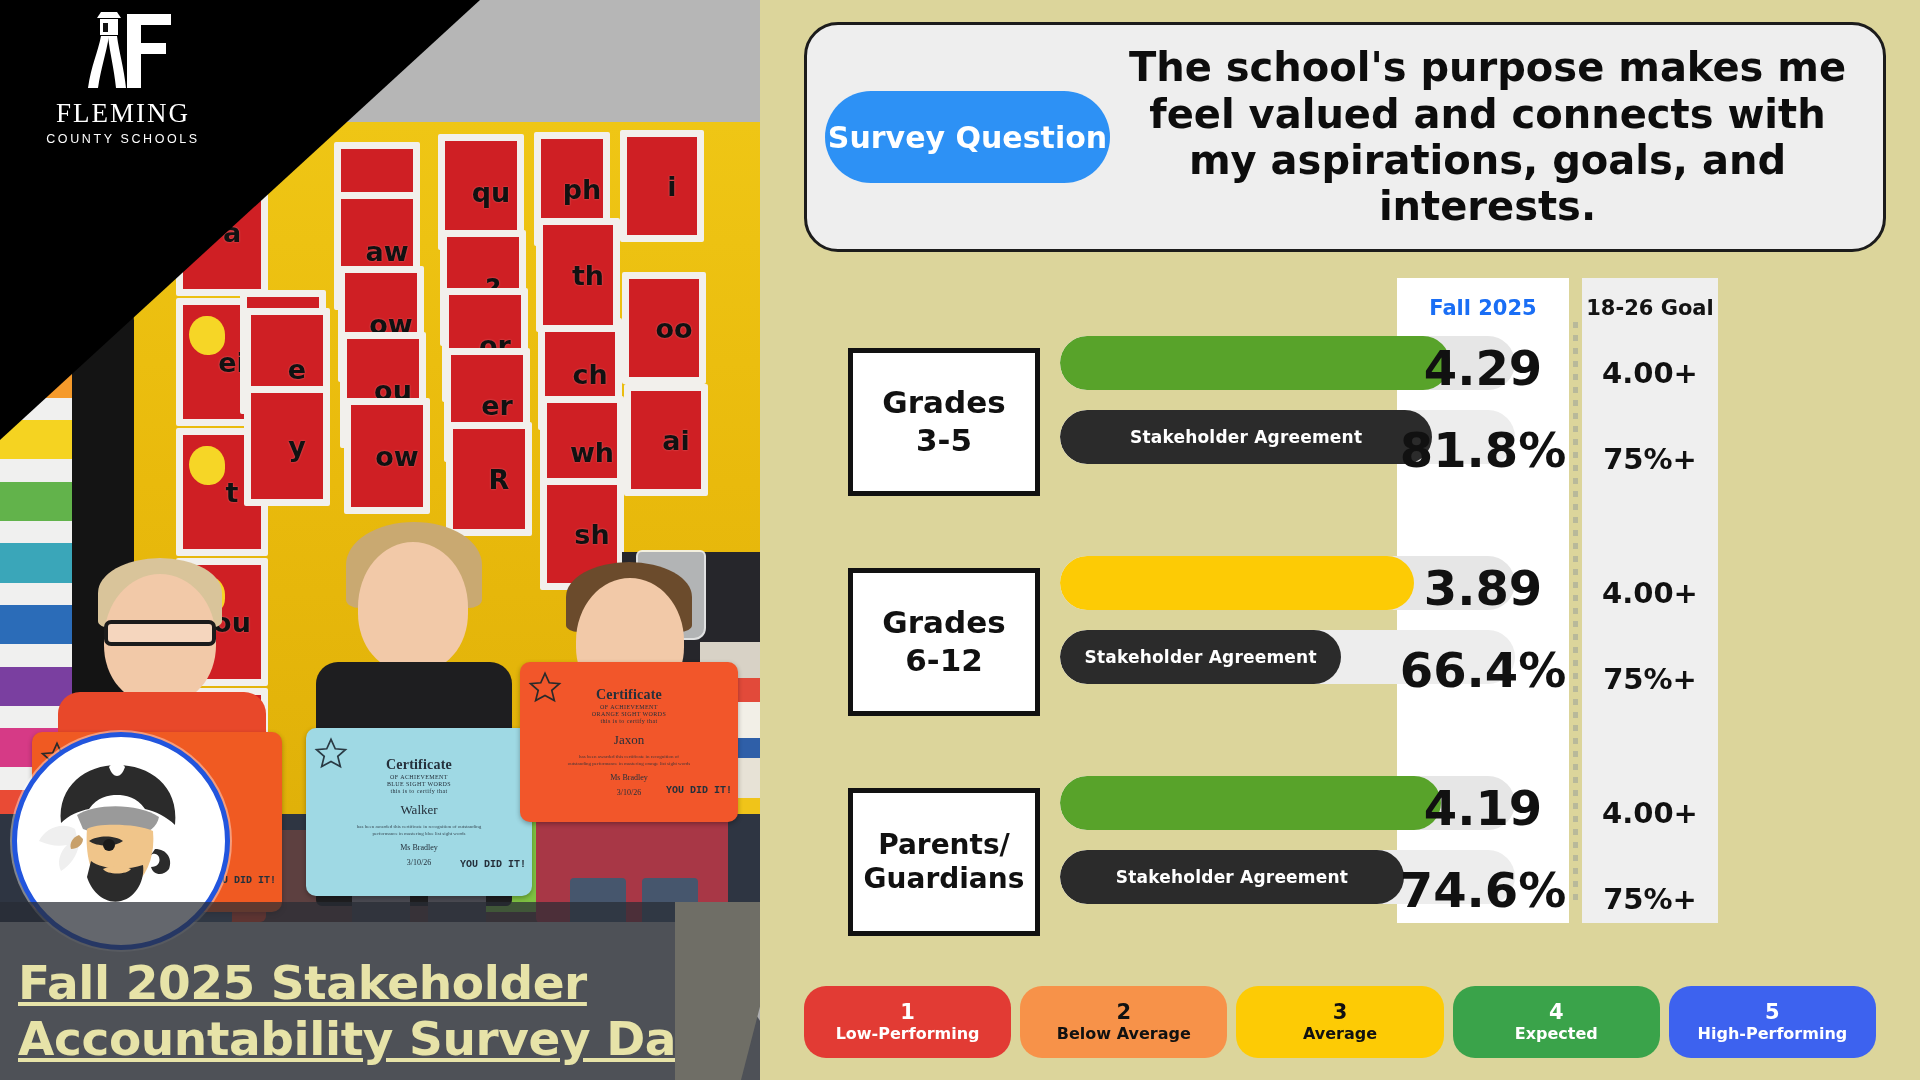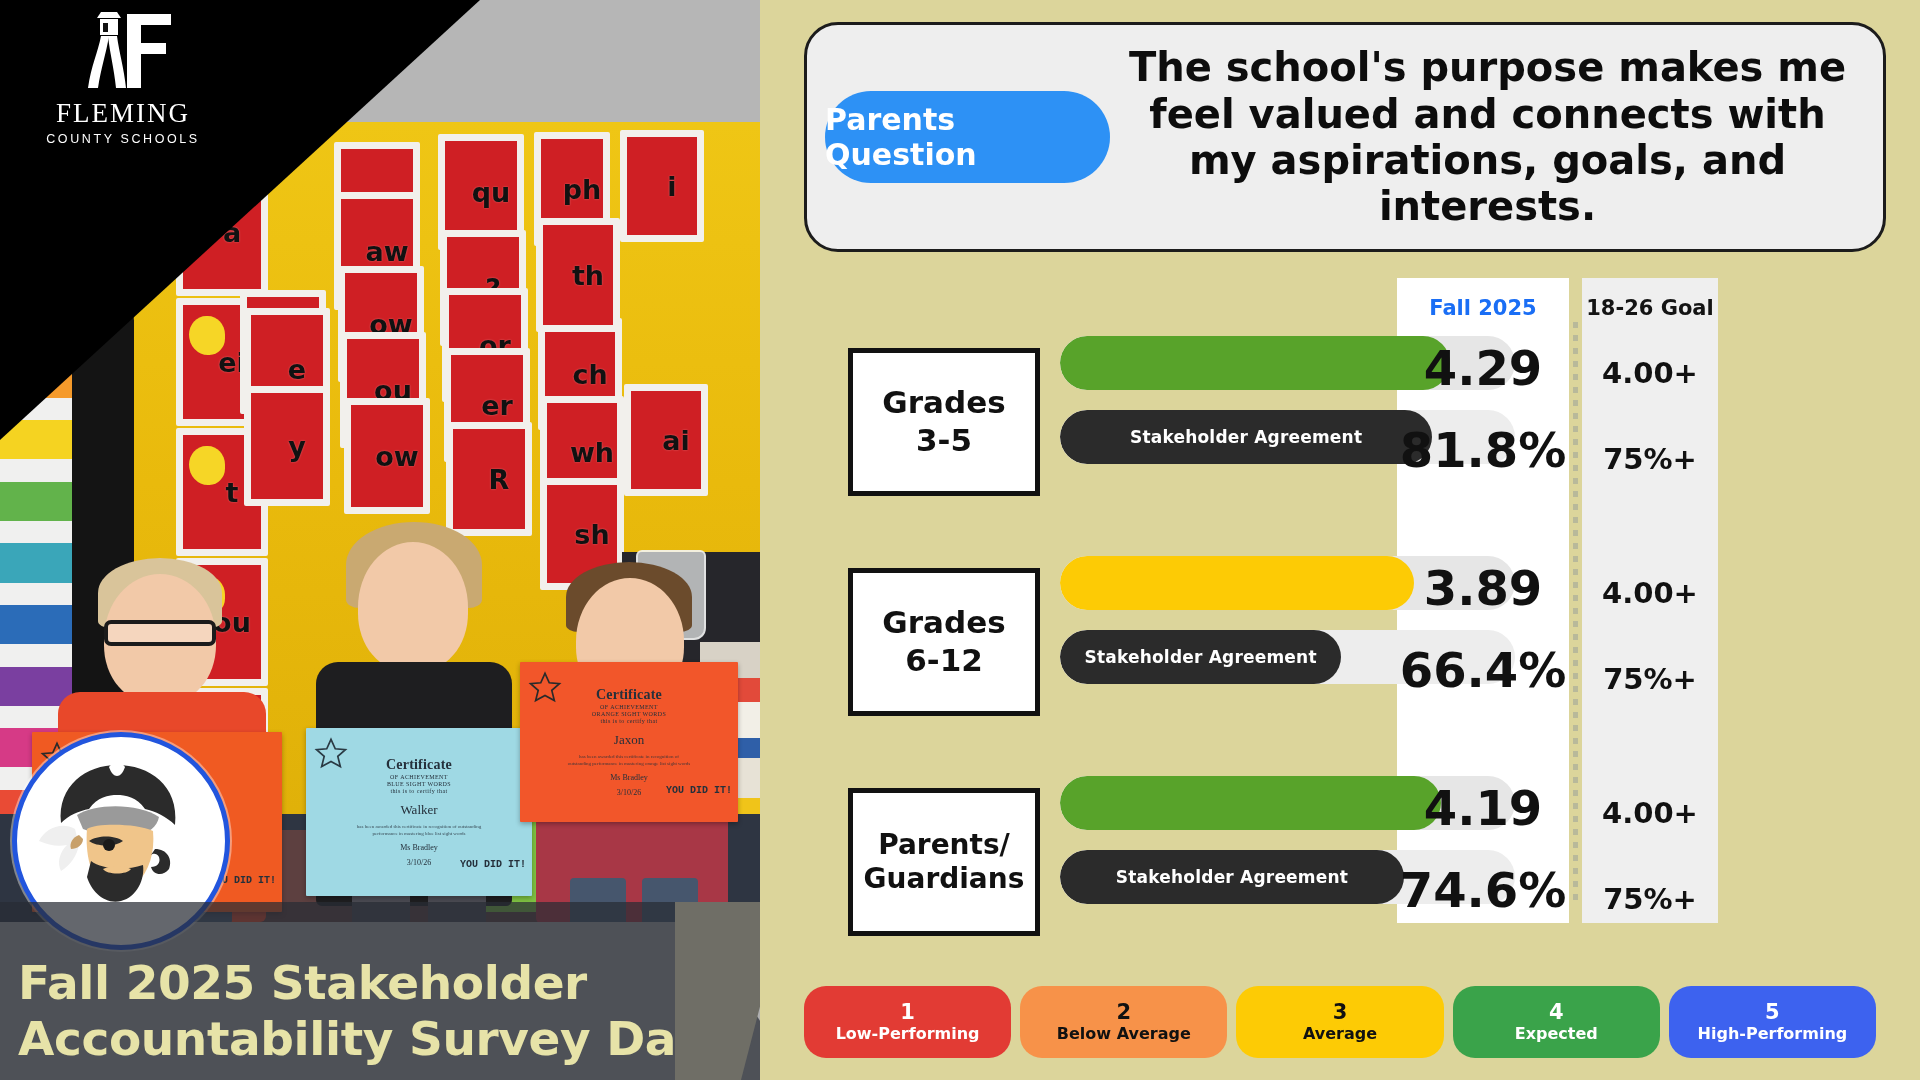--- a/index.html
+++ b/index.html
@@ -42,21 +42,21 @@
   .binlime{position:absolute;left:470px;top:700px;width:86px;height:90px;background:#7ec242;border-radius:6px;}
   .binyel{position:absolute;left:556px;top:650px;width:90px;height:84px;background:#f2c511;border-radius:6px;}
   .floor{position:absolute;left:0;bottom:0;width:760px;height:108px;background:#2e3542;}
   .floorpad{position:absolute;left:180px;bottom:0;width:420px;height:92px;background:#5d4040;border-radius:6px;}
 
   .kid{position:absolute;bottom:0;}
   .head{position:absolute;border-radius:50% 50% 45% 45%;background:#f2c9a8;}
   .hair{position:absolute;border-radius:50% 50% 10% 10%;}
   .body{position:absolute;border-radius:22px 22px 6px 6px;}
   .legs{position:absolute;background:#46566d;border-radius:4px;}
-  .cert{position:absolute;border-radius:1px;box-shadow:0 2px 5px rgba(0,0,0,.3);
+  .cert{position:absolute;border-radius:10px;box-shadow:0 2px 5px rgba(0,0,0,.3);
      display:flex;flex-direction:column;align-items:center;justify-content:center;
      font-family:"Liberation Serif","DejaVu Serif",serif;color:#25303b;text-align:center;overflow:hidden;}
   .cert .ctitle{font-weight:700;font-size:14px;letter-spacing:.2px;}
   .cert .csub{font-size:6px;letter-spacing:.4px;margin-top:1px;}
   .cert .cname{font-size:13px;margin-top:8px;font-family:"Liberation Serif",serif;}
   .cert .cfoot{font-size:5px;margin-top:6px;line-height:1.35;opacity:.85;}
   .cert .cdate{font-size:8px;margin-top:6px;}
   .cert .star{position:absolute;left:8px;top:8px;width:34px;height:34px;}
   .cert .youdid{position:absolute;right:6px;bottom:26px;font-size:10px;font-weight:700;line-height:1.15;text-align:center;font-family:Liberation Mono, monospace;}
 
@@ -68,21 +68,21 @@
   .logo .lname{font-family:"Liberation Serif","DejaVu Serif",serif;font-size:27px;letter-spacing:2px;line-height:1;margin-top:2px;}
   .logo .lsub{font-family:"Liberation Sans",sans-serif;font-size:12.5px;letter-spacing:2.6px;margin-top:5px;}
 
   
   .titleoverlay{position:absolute;left:0;bottom:0;width:760px;height:178px;
      background:rgba(40,44,52,.72);clip-path:polygon(0 0,680px 0,800px 178px,0 178px);}
   .graywedge{position:absolute;left:675px;bottom:0;width:220px;height:178px;
      background:#6f6e66;clip-path:polygon(0 0,112px 0,66px 178px,0 178px);}
   .bigtitle{position:absolute;left:18px;bottom:14px;width:740px;color:#e7e3a8;
      font-family:"DejaVu Sans","Liberation Sans",sans-serif;font-weight:700;
-     font-size:47px;line-height:1.18;letter-spacing:-.4px;}
+     font-size:47px;line-height:1.18;letter-spacing:-.4px;text-decoration:underline;}
 
   
   .mascot{position:absolute;left:12px;bottom:130px;width:208px;height:208px;border-radius:50%;
      background:#fff;border:5px solid #2255dd;box-shadow:0 0 0 2px rgba(255,255,255,.4);overflow:hidden;}
 
   
   .right{position:absolute;left:760px;top:0;width:1160px;height:1080px;background:#dcd59b;}
 
   .qcard{position:absolute;left:44px;top:22px;width:1082px;height:230px;background:#eeeeee;
      border:3px solid #1c1c1c;border-radius:34px;display:flex;align-items:center;padding:0 18px;box-sizing:border-box;}
@@ -215,20 +215,23 @@
         </div>
       <div class="poster" style="left:540px;top:274px;width:84px;height:112px;">
           <span class="pl">wh</span>
         </div>
       <div class="poster" style="left:540px;top:356px;width:84px;height:112px;">
           <span class="pl">sh</span>
         </div>
 
       <div class="poster" style="left:620px;top:8px;width:84px;height:112px;">
           <span class="pl">i</span>
+        </div>
+      <div class="poster" style="left:622px;top:150px;width:84px;height:112px;">
+          <span class="pl">oo</span>
         </div>
       <div class="poster" style="left:624px;top:262px;width:84px;height:112px;">
           <span class="pl">ai</span>
         </div>
 
       <div class="shelf"></div>
       <div class="jar"></div>
       <div class="bookstack"></div>
       <div class="floor"></div>
       <div class="floorpad"></div>
@@ -340,21 +343,21 @@
       <div>Fall 2025 Stakeholder</div>
       <div>Accountability Survey Data</div>
     </div>
   </div>
 
   <div class="graywedge" style="position:absolute;left:675px;bottom:0;"></div>
 
   <div class="right">
 
     <div class="qcard">
-      <div class="qpill">Parents Question</div>
+      <div class="qpill">Survey Question</div>
       <div class="qtext">The school's purpose makes me feel valued and connects with my aspirations, goals, and interests.</div>
     </div>
 
     <div class="fallcol"></div>
     <div class="goalcol"></div>
     <div class="dotdiv"></div>
     <div class="colhead fall">Fall 2025</div>
     <div class="colhead goal">18-26 Goal</div>
 
     <div class="rows">

